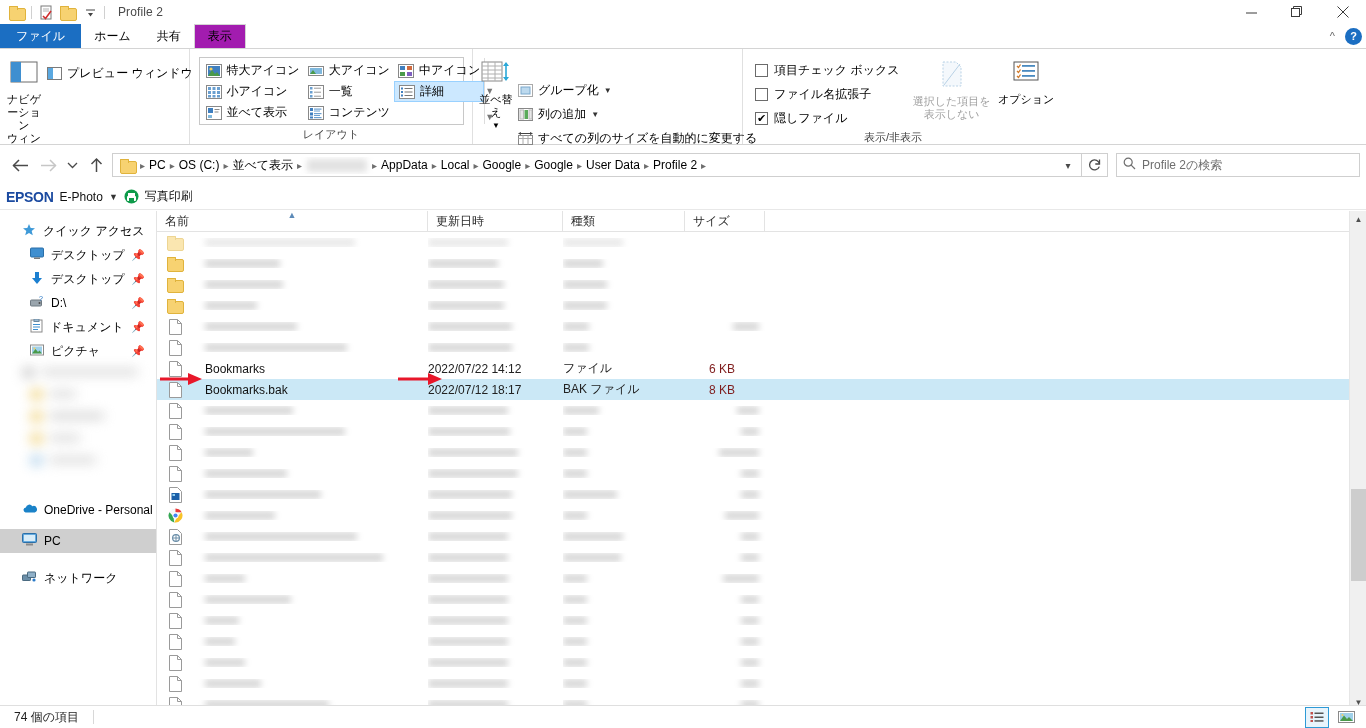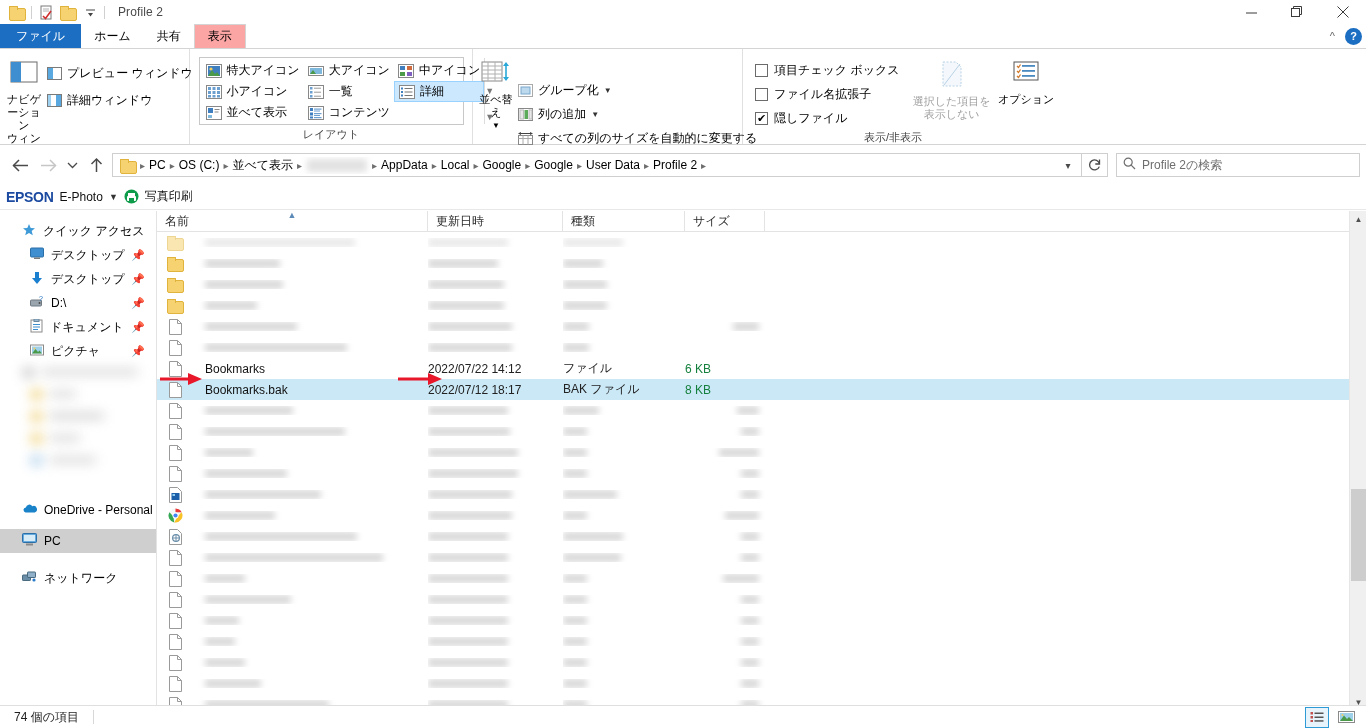--- a/index.html
+++ b/index.html
@@ -40,21 +40,21 @@
     background:#ffffff; display:flex; align-items:flex-end;
   }
   .tab {
     height:24px; padding:0 13px; display:flex; align-items:center;
     font-size:12px; color:#000;
   }
   .tab.file {
     background:#1b6ec2; color:#fff; padding:0 16px; height:24px;
   }
   .tab.active {
-    background:#fca5a5; border:1px solid #d4d4d4; border-bottom:none;
+    background:#a21caf; border:1px solid #d4d4d4; border-bottom:none;
     position:relative; z-index:3; height:24px;
   }
   .tabstrip-right {
     position:absolute; right:4px; top:24px; height:24px; display:flex; align-items:center; gap:6px;
   }
   .chev-up { color:#666; font-size:11px; padding:0 4px; }
   .help-circle {
     width:17px; height:17px; border-radius:50%; background:#1b6ec2; color:#fff;
     font-size:11px; font-weight:bold; display:flex; align-items:center; justify-content:center;
   }
@@ -200,21 +200,21 @@
   .rows { position:absolute; top:21px; left:0; right:0; bottom:0; overflow:hidden; }
   .row {
     height:21px; display:flex; align-items:center; position:relative;
   }
   .row.sel { background:#cbe8f6; }
   .row-icon { width:26px; display:flex; align-items:center; justify-content:center; padding-left:10px; }
   .cell { font-size:12px; color:#111; white-space:nowrap; overflow:hidden; }
   .cell-name { width:245px; padding-left:22px; }
   .cell-date { width:135px; color:#222; }
   .cell-type { width:122px; color:#222; }
-  .cell-size { width:80px; text-align:left; padding-right:6px; color:#15803d; }
+  .cell-size { width:80px; text-align:center; padding-right:6px; color:#7f1d1d; }
 
   .blur-text {
     height:9px; border-radius:2px; background:#d8d8d8; filter: blur(3.2px);
   }
 
   
   .vscroll {
     position:absolute; right:0; top:0; width:17px; height:500px; background:#f0f0f0;
     border-left:1px solid #e6e6e6;
   }
@@ -322,21 +322,21 @@
         <div class="bigbtn" style="width:76px;">
           <span class="ic">
             <svg width="36" height="28" viewBox="0 0 36 28">
               <rect x="5" y="3" width="26" height="20" fill="#fff" stroke="#6b6b6b"></rect>
               <rect x="5" y="3" width="10" height="20" fill="#3f8fd0"></rect>
             </svg>
           </span>
           <span>ナビゲーション</span>
           <span><span>ウィンドウ</span> <span style="font-size:8px;">▼</span></span>
         </div>
-        <div style="display:flex; flex-direction:column; padding-top:8px; gap:6px;">
+        <div style="display:flex; flex-direction:row; padding-top:8px; gap:6px;">
           <div class="smallitem">
             <span class="ic">
               <svg width="15" height="13" viewBox="0 0 15 13">
                 <rect x="0.5" y="0.5" width="14" height="12" fill="#fff" stroke="#7a7a7a"></rect>
                 <rect x="1" y="1" width="5" height="11" fill="#5aa8e0"></rect>
               </svg>
             </span>
             <span>プレビュー ウィンドウ</span>
           </div>
           <div class="smallitem">

